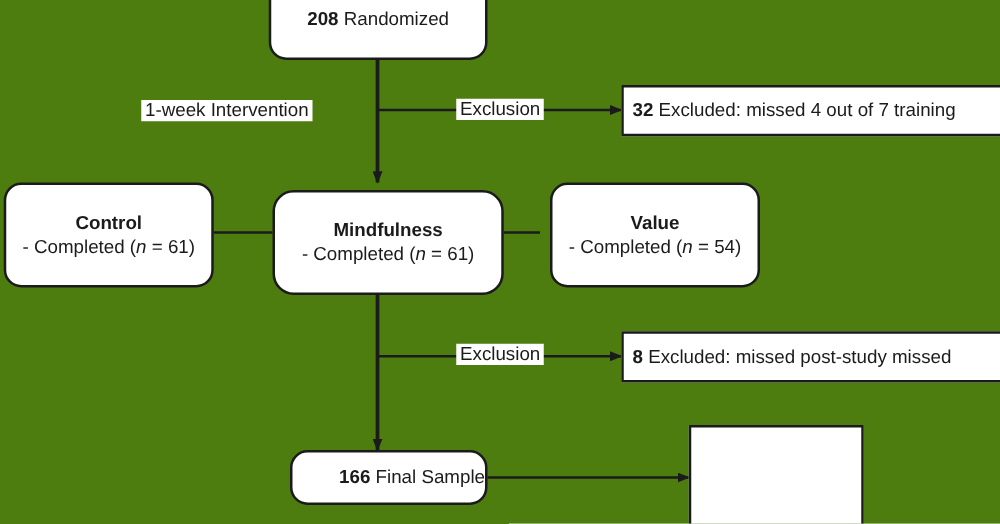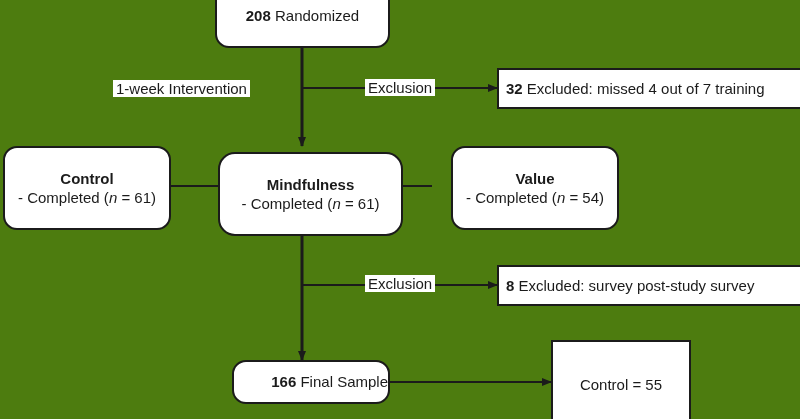--- a/index.html
+++ b/index.html
@@ -70,21 +70,21 @@
     justify-content: center; align-items: flex-start;
     padding-left: 7px;
   }
   #box-control {
     left: 3px; top: 146px; width: 168px; height: 84px;
   }
   #box-mindfulness {
     left: 218px; top: 152px; width: 185px; height: 84px; border-radius: 17px;
   }
   #box-value {
-    left: 451px; top: 146px; width: 168px; height: 84px; text-align: right;
+    left: 440px; top: 146px; width: 168px; height: 84px; text-align: right;
   }
   #box-final-sample {
     left: 232px; top: 360px; width: 158px; height: 44px;
     font-size: 15px;
     align-items: flex-end;
   }
   #box-results {
     left: 551px; top: 340px; width: 140px; height: 90px;
     justify-content: center;
   }
@@ -151,32 +151,31 @@
     <div class="sub"><span>- Completed (</span><span class="ital">n</span><span> = 61)</span></div>
   </div>
 
   <div class="box rounded" id="box-value">
     <div class="title">Value</div>
     <div class="sub"><span>- Completed (</span><span class="ital">n</span><span> = 54)</span></div>
   </div>
 
   <div class="box sharp" id="box-excluded-2">
     <div class="line-txt"><span class="num">8</span>
-      <span>Excluded: survey post-study survey</span>
+      <span>Excluded: missed post-study missed</span>
     </div>
   </div>
 
   <div class="box rounded" id="box-final-sample">
     <div class="line-txt"><span class="num">166</span>
       <span>Final Sample</span>
     </div>
   </div>
 
   <div class="box sharp" id="box-results">
-    <div class="line-txt">Control = 55</div>
   </div>
 
   <div class="edge-label" id="label-intervention">1-week Intervention</div>
 
   <div class="edge-label" id="label-exclusion-1">Exclusion</div>
 
   <div class="edge-label" id="label-exclusion-2">Exclusion</div>
 
 </div>
 

